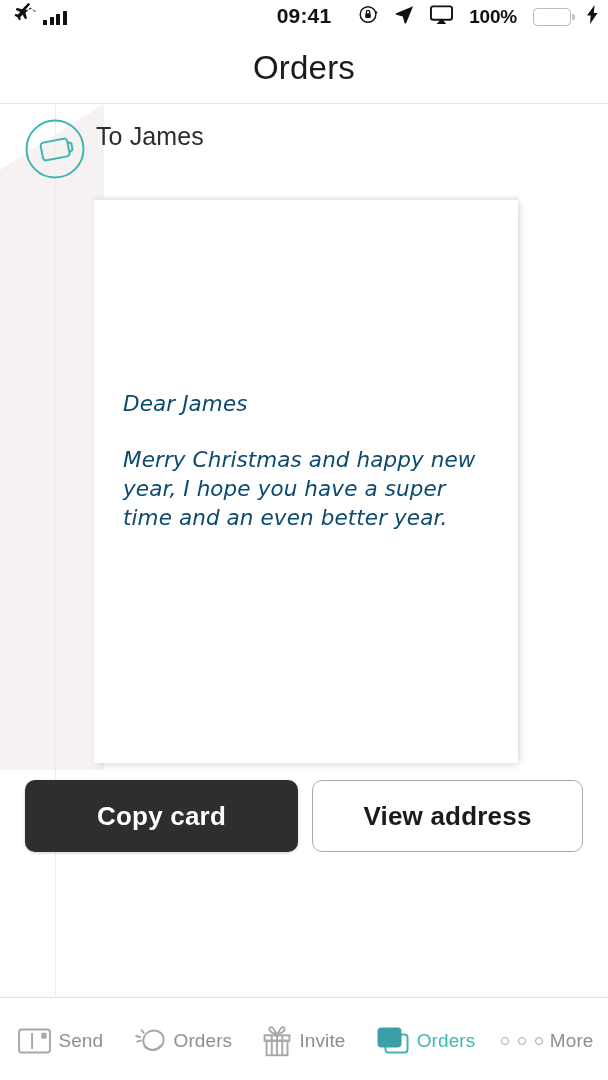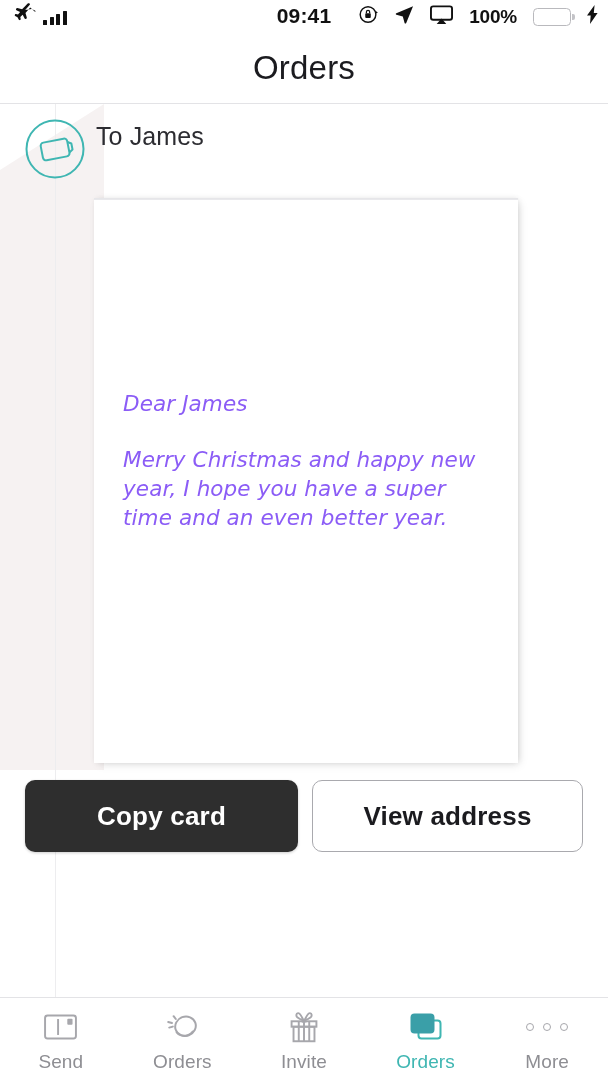--- a/index.html
+++ b/index.html
@@ -63,40 +63,40 @@
   
   .cardpage {
     position: absolute; left: 94px; top: 198px; width: 424px; height: 565px;
     background: #fff;
     box-shadow: 0 1px 0 0 #e9e9ec inset, 1px 0 6px -1px rgba(0,0,0,.10),
                 3px 3px 9px -2px rgba(0,0,0,.13);
     border-top: 1px solid #e6e6e9;
   }
   .msg { position: absolute; left: 29px; top: 190px; width: 370px;
     font-family: "DejaVu Sans", sans-serif;
-    font-style: italic; color: #8b5cf6; font-size: 21.5px; line-height: 29px;
+    font-style: italic; color: #0c4a6e; font-size: 21.5px; line-height: 29px;
     letter-spacing: .1px; }
   .msg p { margin: 0; }
   .msg p + p { margin-top: 27px; }
 
   
   .actions { position: absolute; left: 0; top: 780px; width: 608px; height: 92px; }
   .btn { position: absolute; top: 0; height: 72px; border-radius: 10px;
     display: flex; align-items: center; justify-content: center;
     font-size: 26px; letter-spacing: .2px; cursor: pointer; }
   .btn-primary { left: 25px; width: 273px; background: #2e2e2e; color: #fff; font-weight: 700;
     box-shadow: 0 1px 3px rgba(0,0,0,.2); }
   .btn-secondary { left: 312px; width: 271px; background: #fff; color: #1b1b1f; font-weight: 700;
     border: 1.4px solid #a9a9ae; }
 
   
   .tabbar { position: absolute; left: 0; bottom: 0; width: 608px; height: 82px;
     background: #fff; display: flex; }
   .tabbar-sep { position: absolute; left: 0; bottom: 82px; width: 608px; height: 1px; background: #e3e3e6; }
-  .tab { flex: 1; display: flex; flex-direction: column; align-items: center;
+  .tab { flex: 1; display: flex; flex-direction: row; align-items: center;
     justify-content: center; gap: 7px; cursor: pointer; padding-top: 4px; }
   .tab .ico { height: 34px; display: flex; align-items: center; justify-content: center; }
   .tab .lbl { font-size: 19px; color: #8e8e93; letter-spacing: .1px; }
   .tab.active .lbl { color: #3fb6b2; }
 
   .dots { display: flex; align-items: center; gap: 9px; height: 34px; }
   .dots i { width: 8px; height: 8px; border: 1.5px solid #a7a7ac; border-radius: 50%; display: block; }
 </style>
 </head>
 <body>

